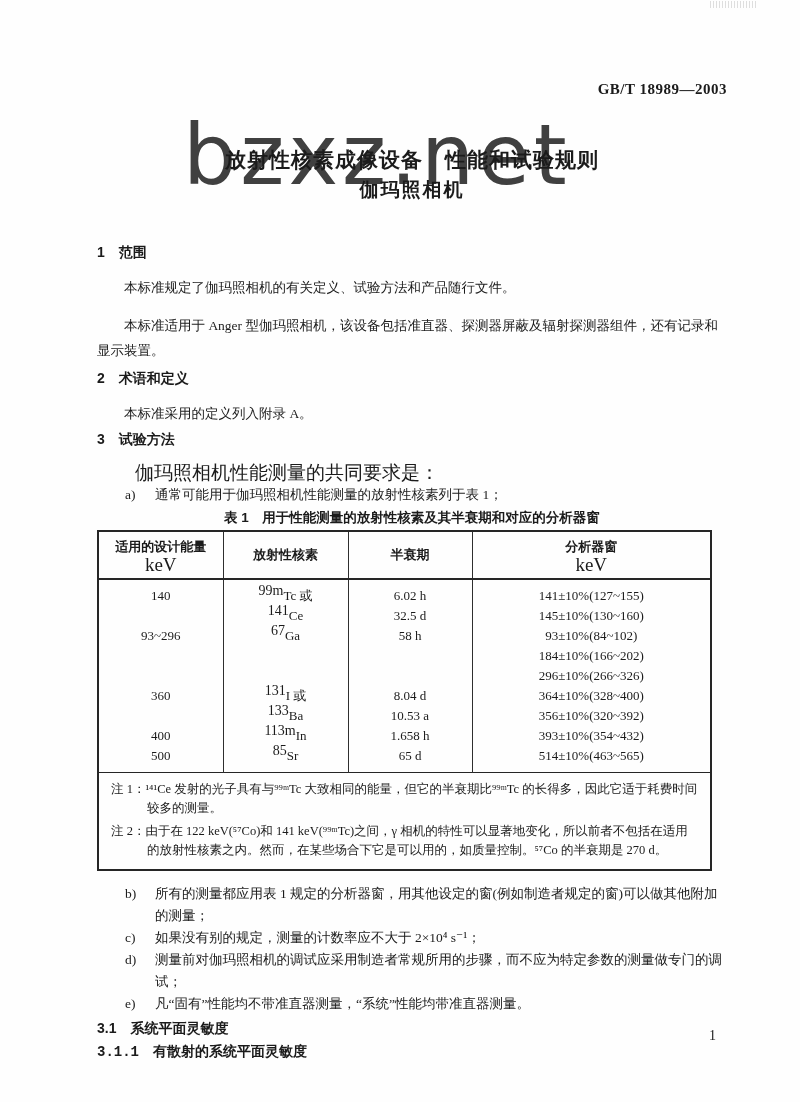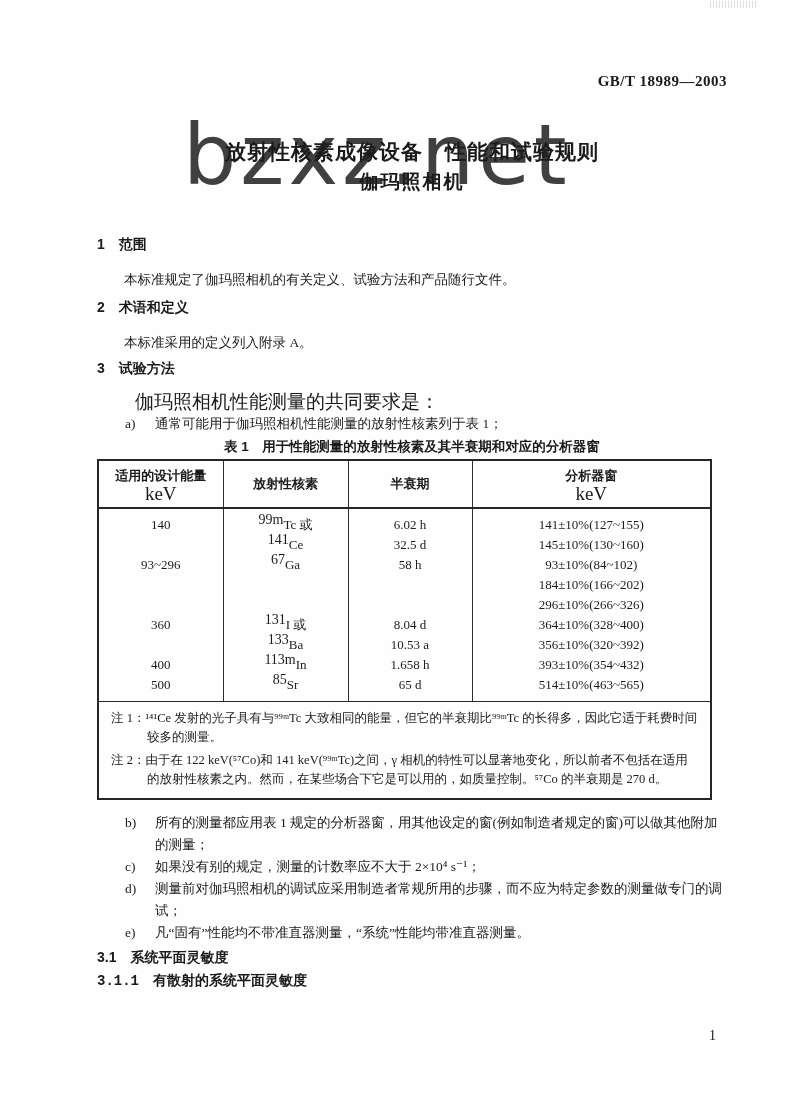--- a/index.html
+++ b/index.html
@@ -1,21 +1,21 @@
 <!DOCTYPE html>
 <html><head>
 <meta charset="utf-8">
 <style>
   html,body{margin:0;padding:0;background:#ffffff;}
   .page{
     position:relative;width:800px;height:1102px;background:#fefefe;
     overflow:hidden;color:#1b1b1b;
     font-family:"Liberation Serif","DejaVu Serif",serif;
   }
-  .content{position:absolute;left:97px;top:0;width:630px;z-index:1;}
+  .content{position:absolute;left:97px;top:8px;width:630px;z-index:1;}
   .scan-artifact{
     position:absolute;top:1px;right:42px;width:48px;height:7px;opacity:.55;z-index:2;
     background:repeating-linear-gradient(90deg,#c4c4c4 0 1px,transparent 1px 3px);
   }
   .watermark{
     position:absolute;left:183px;top:106px;z-index:0;
     font-family:"DejaVu Sans","Liberation Sans",sans-serif;
     font-weight:normal;font-size:84px;letter-spacing:4px;color:#404040;
     user-select:none;white-space:nowrap;
   }
@@ -97,20 +97,21 @@
 
   <div class="content">
 
     <div class="doc-code">GB/T 18989—2003</div>
 
     <div class="title1">放射性核素成像设备　性能和试验规则</div>
     <div class="title2">伽玛照相机</div>
 
     <div class="sec-h h-s1">1　范围</div>
     <p class="body">本标准规定了伽玛照相机的有关定义、试验方法和产品随行文件。</p>
+    <p class="body">本标准适用于 Anger 型伽玛照相机，该设备包括准直器、探测器屏蔽及辐射探测器组件，还有记录和显示装置。</p>
 
     <div class="sec-h h-s2">2　术语和定义</div>
     <p class="body">本标准采用的定义列入附录 A。</p>
 
     <div class="sec-h h-s3">3　试验方法</div>
     <p class="intro">伽玛照相机性能测量的共同要求是：</p>
 
     <div class="list-item">
       <span class="li-label">a)</span>
       <span class="li-text">通常可能用于伽玛照相机性能测量的放射性核素列于表 1；</span>

